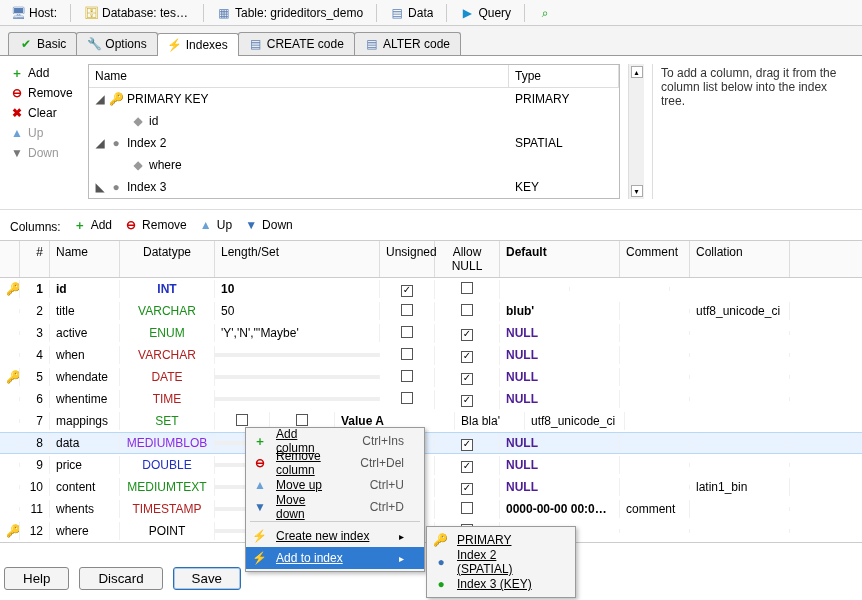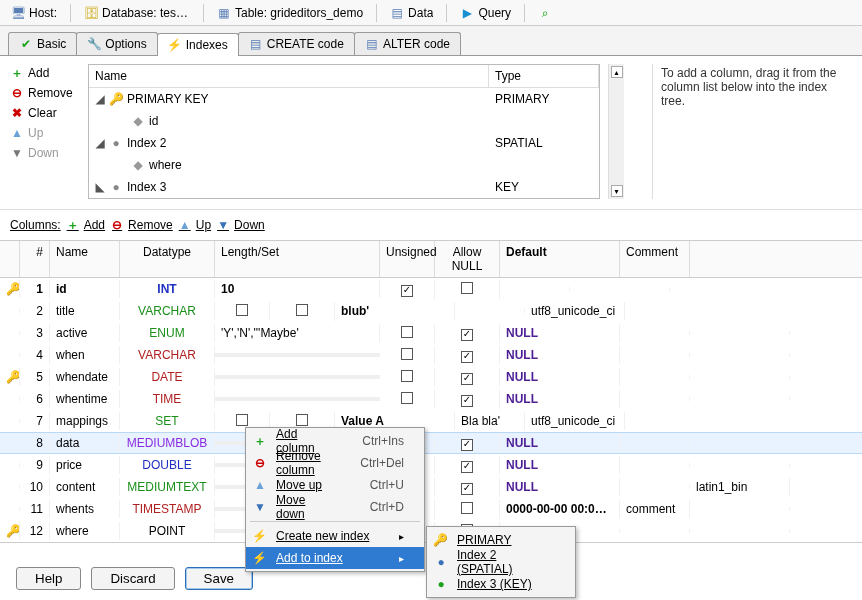--- a/index.html
+++ b/index.html
@@ -17,25 +17,25 @@
 .lnk { display: flex; align-items: center; gap: 4px; padding: 2px 0; cursor: pointer; }
 .lnk.disabled { color: #999; cursor: default; }
 .index-tree { flex: 1; border: 1px solid #bbb; background: #fff; display: flex; flex-direction: column; }
 .tree-head { display: flex; border-bottom: 1px solid #ddd; background: #fff; }
 .th { padding: 4px 6px; border-right: 1px solid #ddd; font-weight: normal; }
 .tree-body { flex: 1; overflow-y: auto; max-height: 110px; }
 .tree-row { display: flex; align-items: center; height: 22px; }
 .cell-name { flex: 1; display: flex; align-items: center; gap: 4px; padding-left: 6px; }
 .cell-type { width: 110px; padding-left: 6px; }
 .branch { width: 10px; text-align: center; color: #555; }
-.index-help { width: 200px; font-size: 12px; color: #333; padding: 2px 0 0 8px; border-left: 1px solid #ddd; margin-left: 20px; }
+.index-help { width: 200px; font-size: 12px; color: #333; padding: 2px 0 0 8px; border-left: 1px solid #ddd; margin-left: 0; }
 .scrollbar-mock { width: 16px; background: #f0f0f0; border-left: 1px solid #ddd; display: flex; flex-direction: column; justify-content: space-between; align-items: center; padding: 2px 0; }
 .sb-btn { width: 12px; height: 12px; border: 1px solid #aaa; background: #fff; font-size: 8px; display:flex; align-items:center; justify-content:center; }
 
-.columns-bar { display: flex; align-items: center; gap: 5px; padding: 6px 10px; text-decoration: underline; }
+.columns-bar { display: flex; align-items: flex-end; gap: 12px; padding: 6px 10px; }
 .columns-bar .lbl { font-weight: normal; }
 .grid { border-top: 1px solid #ccc; border-bottom: 1px solid #ccc; }
 .grid-head { display: flex; background: #fafafa; border-bottom: 1px solid #ccc; }
 .gh { padding: 4px 6px; border-right: 1px solid #ddd; font-weight: normal; }
 .col-flag { width: 20px; }
 .col-num { width: 30px; text-align: right; }
 .col-name { width: 70px; }
 .col-type { width: 95px; text-align: center; }
 .col-len { width: 165px; }
 .col-uns { width: 55px; text-align: center; }
@@ -52,21 +52,21 @@
 .chk.on::after { content: "✓"; font-size: 10px; display: block; margin-top: -2px; margin-left: 0; }
 .strong { font-weight: bold; }
 .dt-int { color: #2030c0; }
 .dt-str { color: #1a8f1a; }
 .dt-date { color: #b02020; }
 .dt-bin { color: #8a2be2; }
 .dt-spatial { color: #000; }
 .def-auto { color: #1a8f1a; font-weight: bold; }
 .def-null { color: #4c1d95; }
 
-.footer-btns { position: absolute; bottom: 10px; left: 16px; display: flex; gap: 10px; }
+.footer-btns { position: absolute; bottom: 10px; left: 4px; display: flex; gap: 10px; }
 .btn { padding: 3px 18px; border: 1px solid #888; border-radius: 3px; background: #f4f4f4; cursor: pointer; }
 .btn.primary { border-color: #2b6fb6; box-shadow: 0 0 0 1px #a5c9ec inset; }
 
 .ctxmenu { position: absolute; background: #f4f4f4; border: 1px solid #9a9a9a; box-shadow: 2px 2px 4px rgba(0,0,0,.25); padding: 2px 0; }
 .mi { display: flex; align-items: center; gap: 8px; height: 22px; padding: 0 20px 0 6px; cursor: default; }
 .mi .mi-ic { width: 16px; text-align: center; }
 .mi .mi-txt { flex: 1; text-decoration: underline; }
 .mi .mi-sc { color: #555; margin-left: 30px; }
 .mi:hover:not(.noh), .mi.hover { background: #2f7bd1; color: #fff; }
 .mi.sep { height: 1px; background: #ccc; margin: 3px 4px; padding: 0; }
@@ -244,38 +244,40 @@
   <div class="grid-head">
     <div class="gh col-flag"></div>
     <div class="gh col-num">#</div>
     <div class="gh col-name">Name</div>
     <div class="gh col-type">Datatype</div>
     <div class="gh col-len">Length/Set</div>
     <div class="gh col-uns">Unsigned</div>
     <div class="gh col-null">Allow NULL</div>
     <div class="gh col-def">Default</div>
     <div class="gh col-com">Comment</div>
+    <div class="gh col-coll">Collation</div>
   </div>
   <div class="grid-body" id="grid-body">
       <div class="gr">
         <div class="gc col-flag"><span class="ic ic-key">🔑</span></div>
         <div class="gc col-num strong">1</div>
         <div class="gc col-name strong">id</div>
         <div class="gc col-type dt-int strong">INT</div>
         <div class="gc col-len strong">10</div>
         <div class="gc col-uns"><span class="chk on"></span></div>
         <div class="gc col-null"><span class="chk"></span></div>
         <div class="gc col-com"></div>
         <div class="gc col-coll"></div>
       </div>
       <div class="gr">
         <div class="gc col-flag"></div>
         <div class="gc col-num">2</div>
         <div class="gc col-name">title</div>
         <div class="gc col-type dt-str">VARCHAR</div>
+        <div class="gc col-len">50</div>
         <div class="gc col-uns"><span class="chk"></span></div>
         <div class="gc col-null"><span class="chk"></span></div>
         <div class="gc col-def">blub'</div>
         <div class="gc col-com"></div>
         <div class="gc col-coll">utf8_unicode_ci</div>
       </div>
       <div class="gr">
         <div class="gc col-flag"></div>
         <div class="gc col-num">3</div>
         <div class="gc col-name">active</div>

